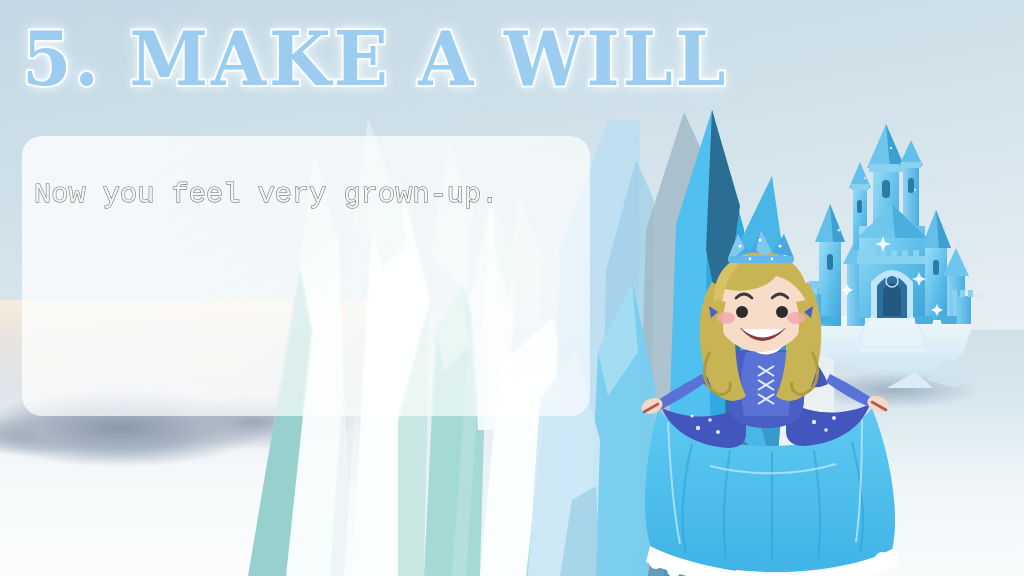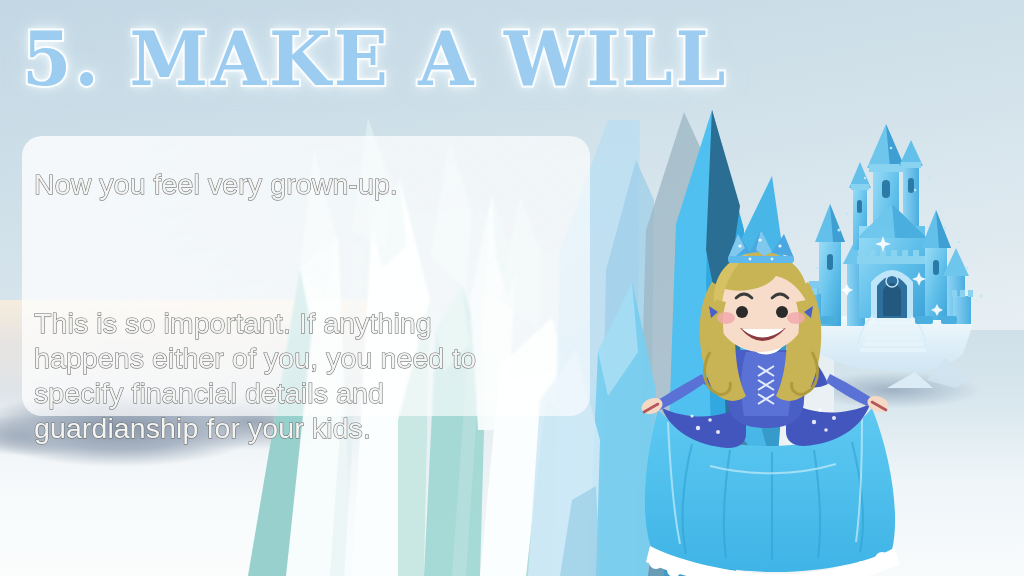--- a/index.html
+++ b/index.html
@@ -42,22 +42,22 @@
   .crystals{position:absolute;left:0;top:0;width:1024px;height:576px;}
 
   
   .text-panel{
     position:absolute;left:22px;top:136px;width:568px;height:280px;
     background:linear-gradient(145deg, rgba(255,255,255,.80) 0%, rgba(255,255,255,.70) 45%, rgba(255,255,255,.60) 100%);
     border-radius:20px;
     backdrop-filter:blur(1px);
   }
   .body-text{
-    position:absolute;left:34px;top:132px;width:556px;
-    font-family:Liberation Sans, sans-serif;
+    position:absolute;left:34px;top:142px;width:556px;
+    font-family:Liberation Mono, monospace;
     font-size:28.5px;line-height:35px;
     color:#f4f4f2;
     -webkit-text-stroke:1.1px #6d7070;
     paint-order:stroke fill;
     letter-spacing:.1px;
     white-space:pre-line;
     text-shadow:0 1px 0 rgba(120,125,125,.25);
   }
   .body-text .p1{display:block;}
   .body-text .gap{display:block;height:34px;}
@@ -399,21 +399,17 @@
 
     <path d="M140 96 Q162 122 186 96 Q164 104 140 96 Z" fill="#8c3a3f"></path>
     <path d="M142 97 Q162 114 184 97 Z" fill="#ffffff"></path>
   </svg>
 
   <div class="text-panel"></div>
 
   <div class="body-text">
     <span class="p1">Now you feel very grown-up.</span>
     <span class="gap"></span>
-    <span class="p2">This is so important.  If anything
-happens either of you, you need to
-specify financial details and
-guardianship for your kids.</span>
   </div>
 
   <div class="title">5. MAKE A WILL</div>
 
 </div>
 
 </body></html>

